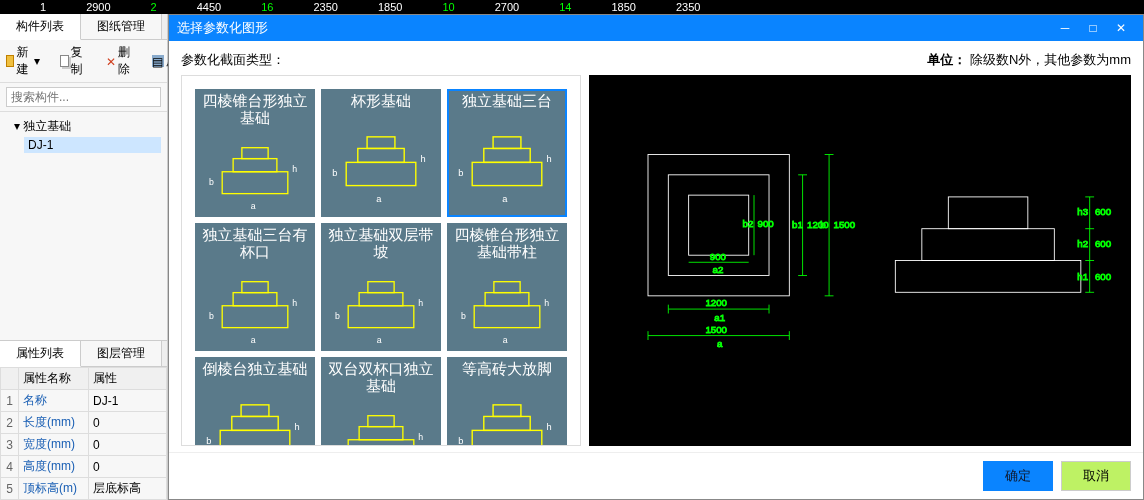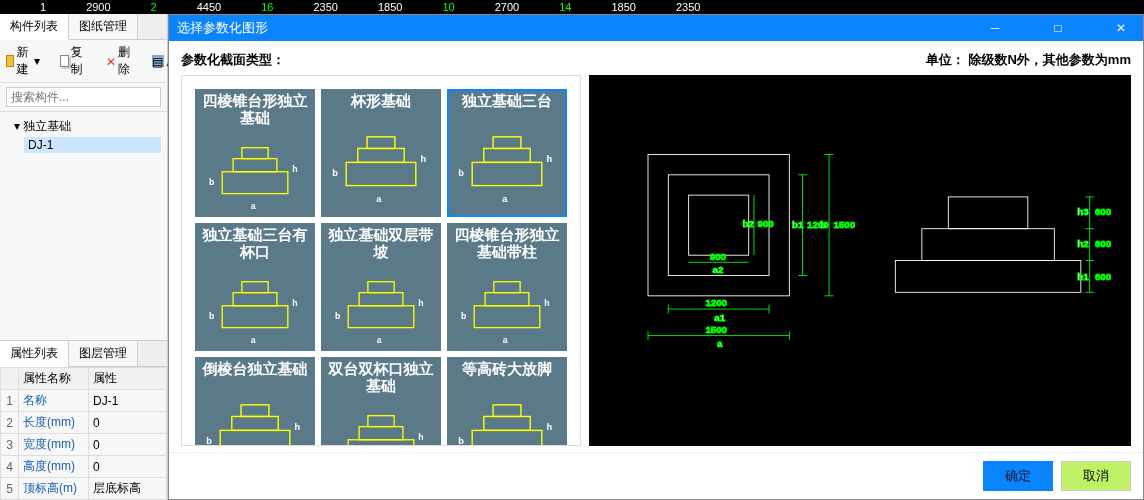--- a/index.html
+++ b/index.html
@@ -6,21 +6,21 @@
   body { width: 1144px; height: 500px; overflow: hidden; background: #f0f0f0; position: relative; font-size: 12px; }
 
   
   .ruler { position:absolute; top:0; left:0; right:0; height:14px; background:#000; color:#0f0; display:flex; align-items:center; overflow:hidden; }
   .ruler span { font-size:11px; margin-left:40px; white-space:nowrap; }
   .ruler .white { color:#fff; }
 
   
   .left { position:absolute; top:14px; left:0; width:168px; bottom:0; background:#f7f7f7; border-right:1px solid #ccc; display:flex; flex-direction:column; }
   .tabs { display:flex; background:#eee; border-bottom:1px solid #ccc; }
-  .tab { padding:4px 10px; font-size:12px; border-right:1px solid #ccc; background:#f7f7f7; cursor:pointer; }
+  .tab { padding:4px 16px; font-size:12px; border-right:1px solid #ccc; background:#f7f7f7; cursor:pointer; }
   .tab.active { background:#fff; border-bottom:1px solid #fff; margin-bottom:-1px; }
   .toolbar { display:flex; gap:20px; padding:4px 6px; border-bottom:1px solid #ddd; align-items:center; }
   .toolbar .btn { display:flex; align-items:center; gap:2px; font-size:12px; cursor:pointer; }
   .toolbar .ico { width:12px; height:12px; display:inline-block; }
   .search { padding:4px 6px; border-bottom:1px solid #ddd; }
   .search input { width:100%; border:1px solid #ccc; padding:2px 4px; font-size:12px; }
   .tree { padding:4px 6px; flex:1; }
   .tree .node { padding:2px 0 2px 8px; }
   .tree .child { margin-left:18px; padding:1px 4px; }
   .tree .sel { background:#cde6ff; }
@@ -28,24 +28,24 @@
   .props { border-top:1px solid #ccc; }
   .props .tabs { }
   .props table { width:100%; border-collapse:collapse; font-size:12px; }
   .props th, .props td { border:1px solid #ddd; padding:2px 4px; text-align:left; }
   .props th { background:#f0f0f0; font-weight:normal; }
   .props td.idx { text-align:center; width:18px; color:#666; background:#f7f7f7; }
   .props td.name { color:#1a5fb4; width:70px; }
 
   
   .dialog { position:absolute; top:14px; left:168px; right:0; bottom:0; background:#fff; border:1px solid #888; display:flex; flex-direction:column; }
-  .titlebar { background:#0a84ff; color:#fff; display:flex; align-items:center; padding:4px 8px; font-size:13px;gap:35px; }
+  .titlebar { background:#0a84ff; color:#fff; display:flex; align-items:center; padding:4px 8px; font-size:13px; }
   .titlebar .spacer { flex:1; }
   .titlebar .winbtn { width:28px; text-align:center; cursor:pointer; font-size:12px; }
-  .dlg-body { flex:1; display:flex; flex-direction:column; padding:10px 12px 6px 12px; overflow:hidden;font-weight:bold; }
+  .dlg-body { flex:1; display:flex; flex-direction:column; padding:10px 12px 6px 12px; overflow:hidden; }
   .dlg-head { display:flex; font-size:13px; margin-bottom:6px; }
   .dlg-head .r { margin-left:auto; }
 
   .content { flex:1; display:flex; gap:8px; overflow:hidden; }
   .grid { width:400px; overflow:auto; border:1px solid #ddd; padding:13px; display:grid; grid-template-columns:repeat(3,1fr); gap:6px; align-content:start; }
   .shape { background:#5a7a8a; position:relative; height:128px; border:2px solid transparent; cursor:pointer; display:flex; flex-direction:column; align-items:center; }
   .shape.sel { border-color:#0a84ff; }
   .shape .title { color:#fff; font-size:15px; text-align:center; padding:2px 2px 0 2px; line-height:1.15; font-family: SimSun, serif; }
   .shape .thumb { flex:1; width:100%; position:relative; }
   .thumb svg { position:absolute; inset:0; width:100%; height:100%; }

